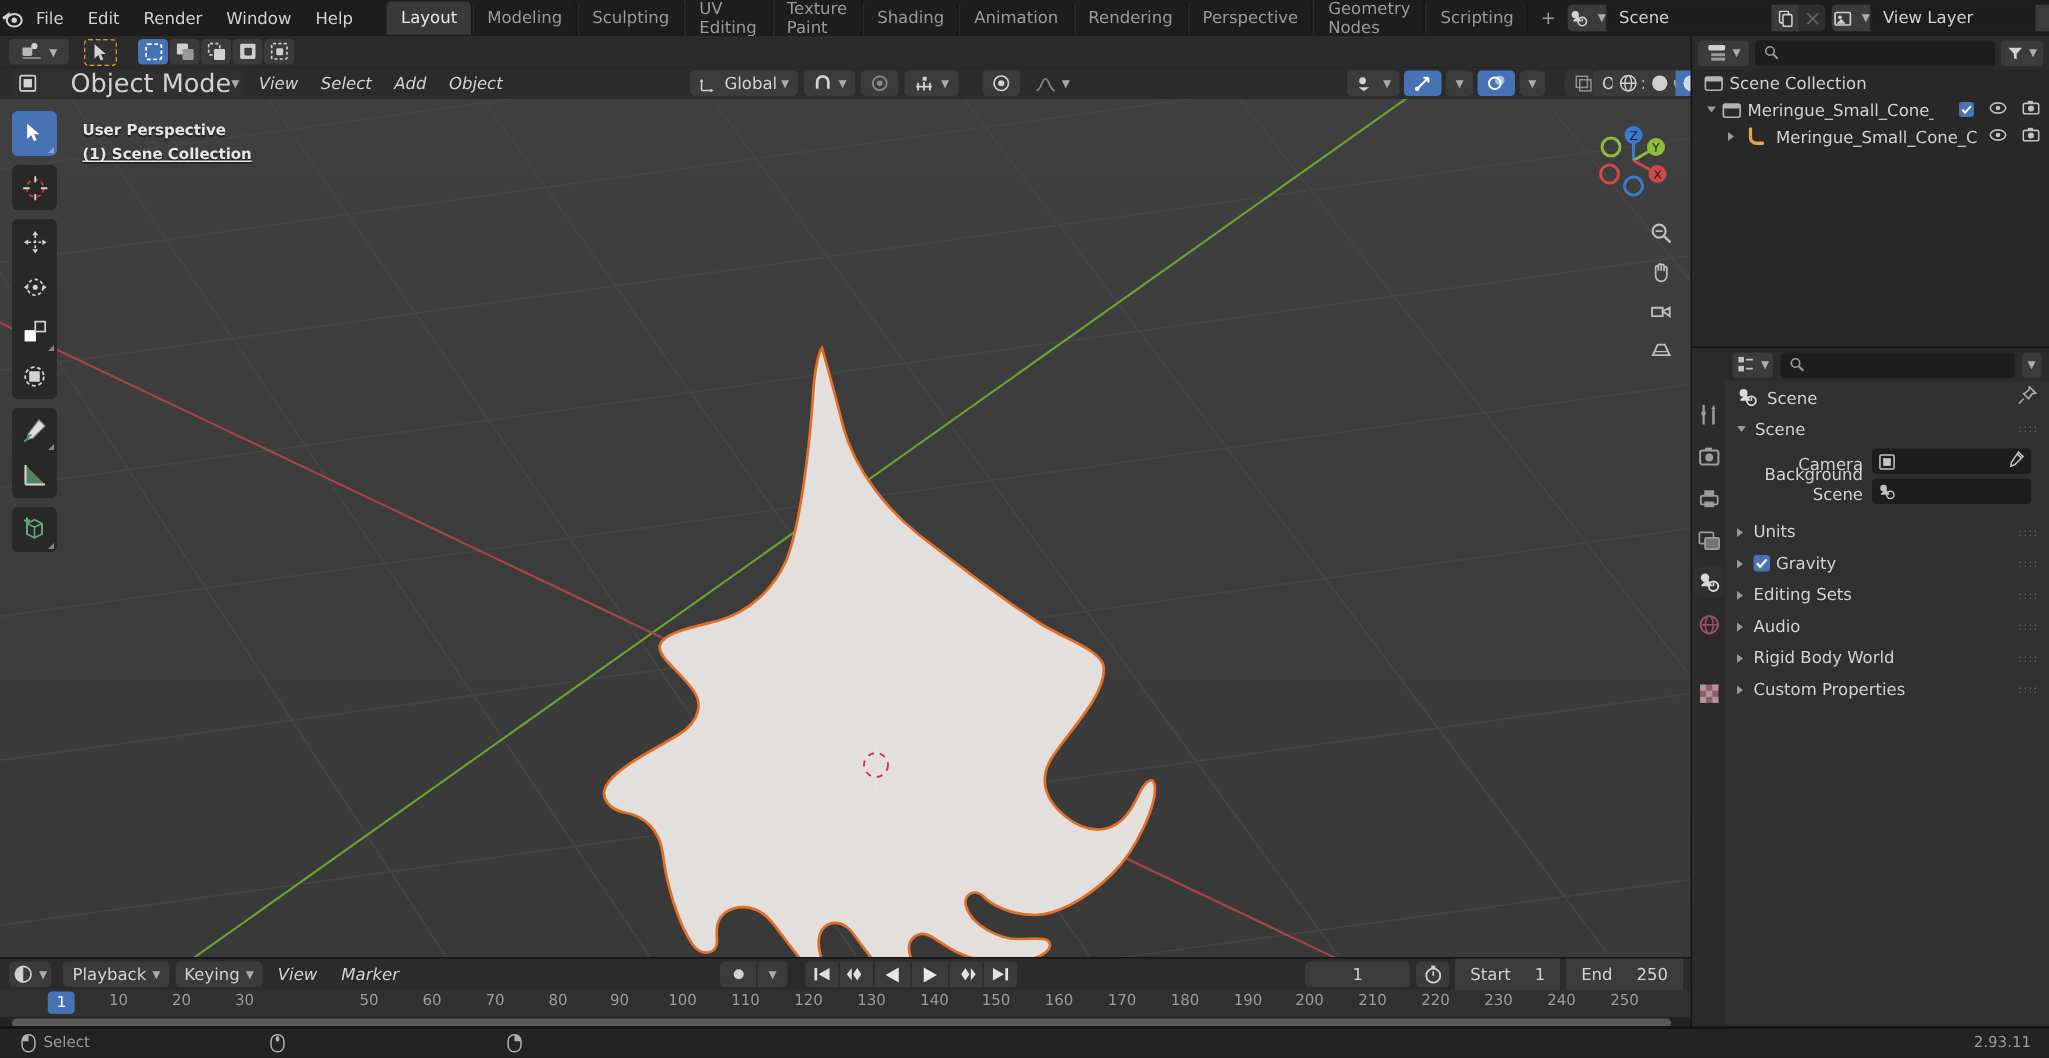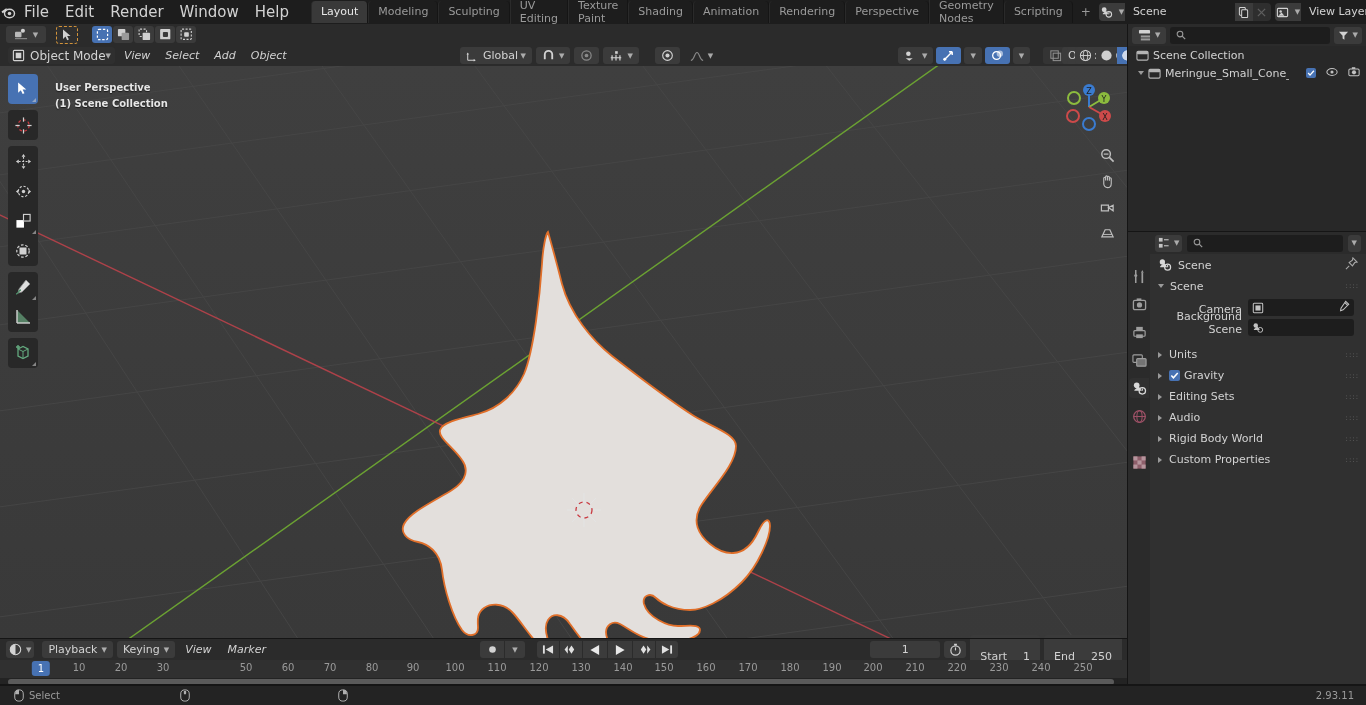--- a/index.html
+++ b/index.html
@@ -12,21 +12,21 @@
   }
   .app { position:relative; width:1366px; height:705px; }
 
   
   .topbar {
     position:absolute; left:0; top:0; width:1366px; height:24px;
     background:#1d1d1d; display:flex; align-items:center;
   }
   .blender-logo { width:30px; display:flex; align-items:center; justify-content:center; }
   .menu-item {
-    padding:3px 8px; font-size:15px; color:#d2d2d2; cursor:default;
+    padding:3px 8px; font-size:11px; color:#d2d2d2; cursor:default;
     border-radius:3px;
   }
   .wsp-tabs { display:flex; align-items:center; margin-left:14px; height:24px; }
   .wsp-tab {
     padding:4px 9px 5px 9px; font-size:11px; color:#9a9a9a;
     border-radius:4px 4px 0 0; cursor:default;
     border-left:1px solid #2a2a2a; border-right:1px solid #151515;
   }
   .wsp-tab.active { background:#393939; color:#e8e8e8; }
   .wsp-plus { padding:4px 8px; color:#9a9a9a; font-size:12px; }
@@ -61,32 +61,32 @@
   .btn-group { display:flex; gap:1px; }
   .caret { font-size:7px; opacity:0.75; margin-left:4px; }
   .sel-modes { display:flex; gap:1px; margin-left:10px; }
   .sel-mode { width:20px; height:17px; background:#3b3b3b; display:flex; align-items:center; justify-content:center; border-radius:3px; }
   .sel-mode.active { background:#4772b3; }
   .tweak-btn { width:22px; height:18px; border:1px dashed #d2933a; border-radius:3px;
     display:flex; align-items:center; justify-content:center; background:#2f2f2f; }
 
   .mode-sel { display:flex; align-items:center; height:17px; background:#2f2f2f;
     border-radius:3px; padding:0 4px; min-width:92px; }
-  .mode-sel .lbl { font-size:12px; margin-left:5px; color:#d2d2d2; }
+  .mode-sel .lbl { font-size:17px; margin-left:22px; color:#d2d2d2; }
 
   
   .viewport {
     position:absolute; left:0; top:66px; width:1128px; height:573px;
     background:#3b3b3b; overflow:hidden;
   }
   .vp-overlay-text {
     position:absolute; left:55px; top:14px; font-size:10px; color:#e6e6e6;
     line-height:16px; font-weight:bold; text-shadow:0 1px 1px rgba(0,0,0,.6);
   }
-  .vp-overlay-text .sub { font-weight:bold; }
+  .vp-overlay-text .sub { font-weight:bold;text-decoration:underline; }
 
   
   .tools {
     position:absolute; left:8px; top:8px; width:30px;
     display:flex; flex-direction:column; gap:0px;
   }
   .tool {
     width:30px; height:30px; background:#282828; display:flex; align-items:center;
     justify-content:center; position:relative;
   }
@@ -127,21 +127,21 @@
   .field-row { height:20px; display:flex; align-items:flex-end; padding:0 12px 0 4px; gap:6px; }
   .field-label { font-size:11px; color:#d2d2d2; text-align:right; width:88px; }
   .field-box { flex:1; height:17px; background:#1d1d1d; border-radius:3px; display:flex; align-items:center; padding:0 4px; gap:4px; }
   .acc-row { height:21px; display:flex; align-items:center; gap:7px; padding:0 8px; font-size:11px; color:#d2d2d2; position:relative; }
 
   
   .timeline { position:absolute; left:0; top:639px; width:1128px; height:47px; background:#2b2b2b; }
   .tl-header { height:21px; display:flex; align-items:center; padding-left:6px; gap:4px; background:#2b2b2b; }
   .tl-right { margin-left:auto; display:flex; align-items:center; gap:4px; padding-right:6px; }
   .frame-field { width:70px; height:17px; background:#3b3b3b; border-radius:3px; display:flex; align-items:center; justify-content:center; font-size:11px; }
-  .se-field { height:17px; background:#3b3b3b; border-radius:3px; display:flex; gap:16px; padding:15px 10px; font-size:11px; }
+  .se-field { height:17px; background:#3b3b3b; border-radius:3px; display:flex; align-items:center; gap:16px; padding:15px 10px; font-size:11px; }
   .tl-ruler { position:relative; height:18px; background:#303030; overflow:hidden; }
   .tick { position:absolute; top:2px; font-size:10px; color:#9a9a9a; transform:translateX(-50%); }
   .playhead { position:absolute; top:1px; height:15px; background:#4772b3; color:#fff;
     border-radius:3px; font-size:10px; display:flex; align-items:center; justify-content:center;
     padding:0 6px; transform:translateX(-50%); }
   .tl-scroll { position:absolute; left:0; bottom:0; width:1128px; height:8px; background:#232323; display:flex; align-items:center; }
   .tl-scroll-bar { position:absolute; left:8px; height:6px; background:#5a5a5a; border-radius:3px; }
 
   
   .statusbar { position:absolute; left:0; top:686px; width:1366px; height:19px; background:#232323;
@@ -654,20 +654,42 @@
         <span>
           <svg width="12" height="11" viewBox="0 0 14 12">
             <rect x="1" y="3" width="12" height="8" rx="1.4" fill="none" stroke="#c2c2c2" stroke-width="1.2"></rect>
             <rect x="4.5" y="1" width="4" height="2" fill="#c2c2c2"></rect>
             <circle cx="7" cy="7" r="2.4" fill="#c2c2c2"></circle>
           </svg>
         </span>
       </span>
     </div>
 
+    <div class="out-row" style="padding-left:24px;">
+      <span class="tri"></span>
+      <svg width="14" height="14" viewBox="0 0 14 14" style="margin-left:4px;">
+        <path d="M3 2 L3 8 C3 10 5 11.5 7 11.5 L11 11.5" fill="none" stroke="#e5a05a" stroke-width="2.2" stroke-linecap="round"></path>
+      </svg>
+      <span style="margin-left:2px;">Meringue_Small_Cone_C</span>
+      <span class="rt">
+        <span>
+          <svg width="12" height="10" viewBox="0 0 14 11">
+            <ellipse cx="7" cy="5.5" rx="6" ry="4" fill="none" stroke="#c2c2c2" stroke-width="1.2"></ellipse>
+            <circle cx="7" cy="5.5" r="1.8" fill="#c2c2c2"></circle>
+          </svg>
+        </span>
+        <span>
+          <svg width="12" height="11" viewBox="0 0 14 12">
+            <rect x="1" y="3" width="12" height="8" rx="1.4" fill="none" stroke="#c2c2c2" stroke-width="1.2"></rect>
+            <rect x="4.5" y="1" width="4" height="2" fill="#c2c2c2"></rect>
+            <circle cx="7" cy="7" r="2.4" fill="#c2c2c2"></circle>
+          </svg>
+        </span>
+      </span>
+    </div>
   </div>
 
   <div class="props">
     <div class="props-tabs">
       <div class="ptab">
         <svg width="15" height="15" viewBox="0 0 16 16">
           <path d="M4 1 L4 6 M4 8 L4 15" stroke="#c4c4c4" stroke-width="1.6"></path>
           <circle cx="4" cy="7" r="1.6" fill="#c4c4c4"></circle>
           <path d="M11 1 L9.5 4 L12.5 4 Z" fill="#c4c4c4"></path>
           <line x1="11" y1="4" x2="11" y2="15" stroke="#c4c4c4" stroke-width="1.8"></line>

